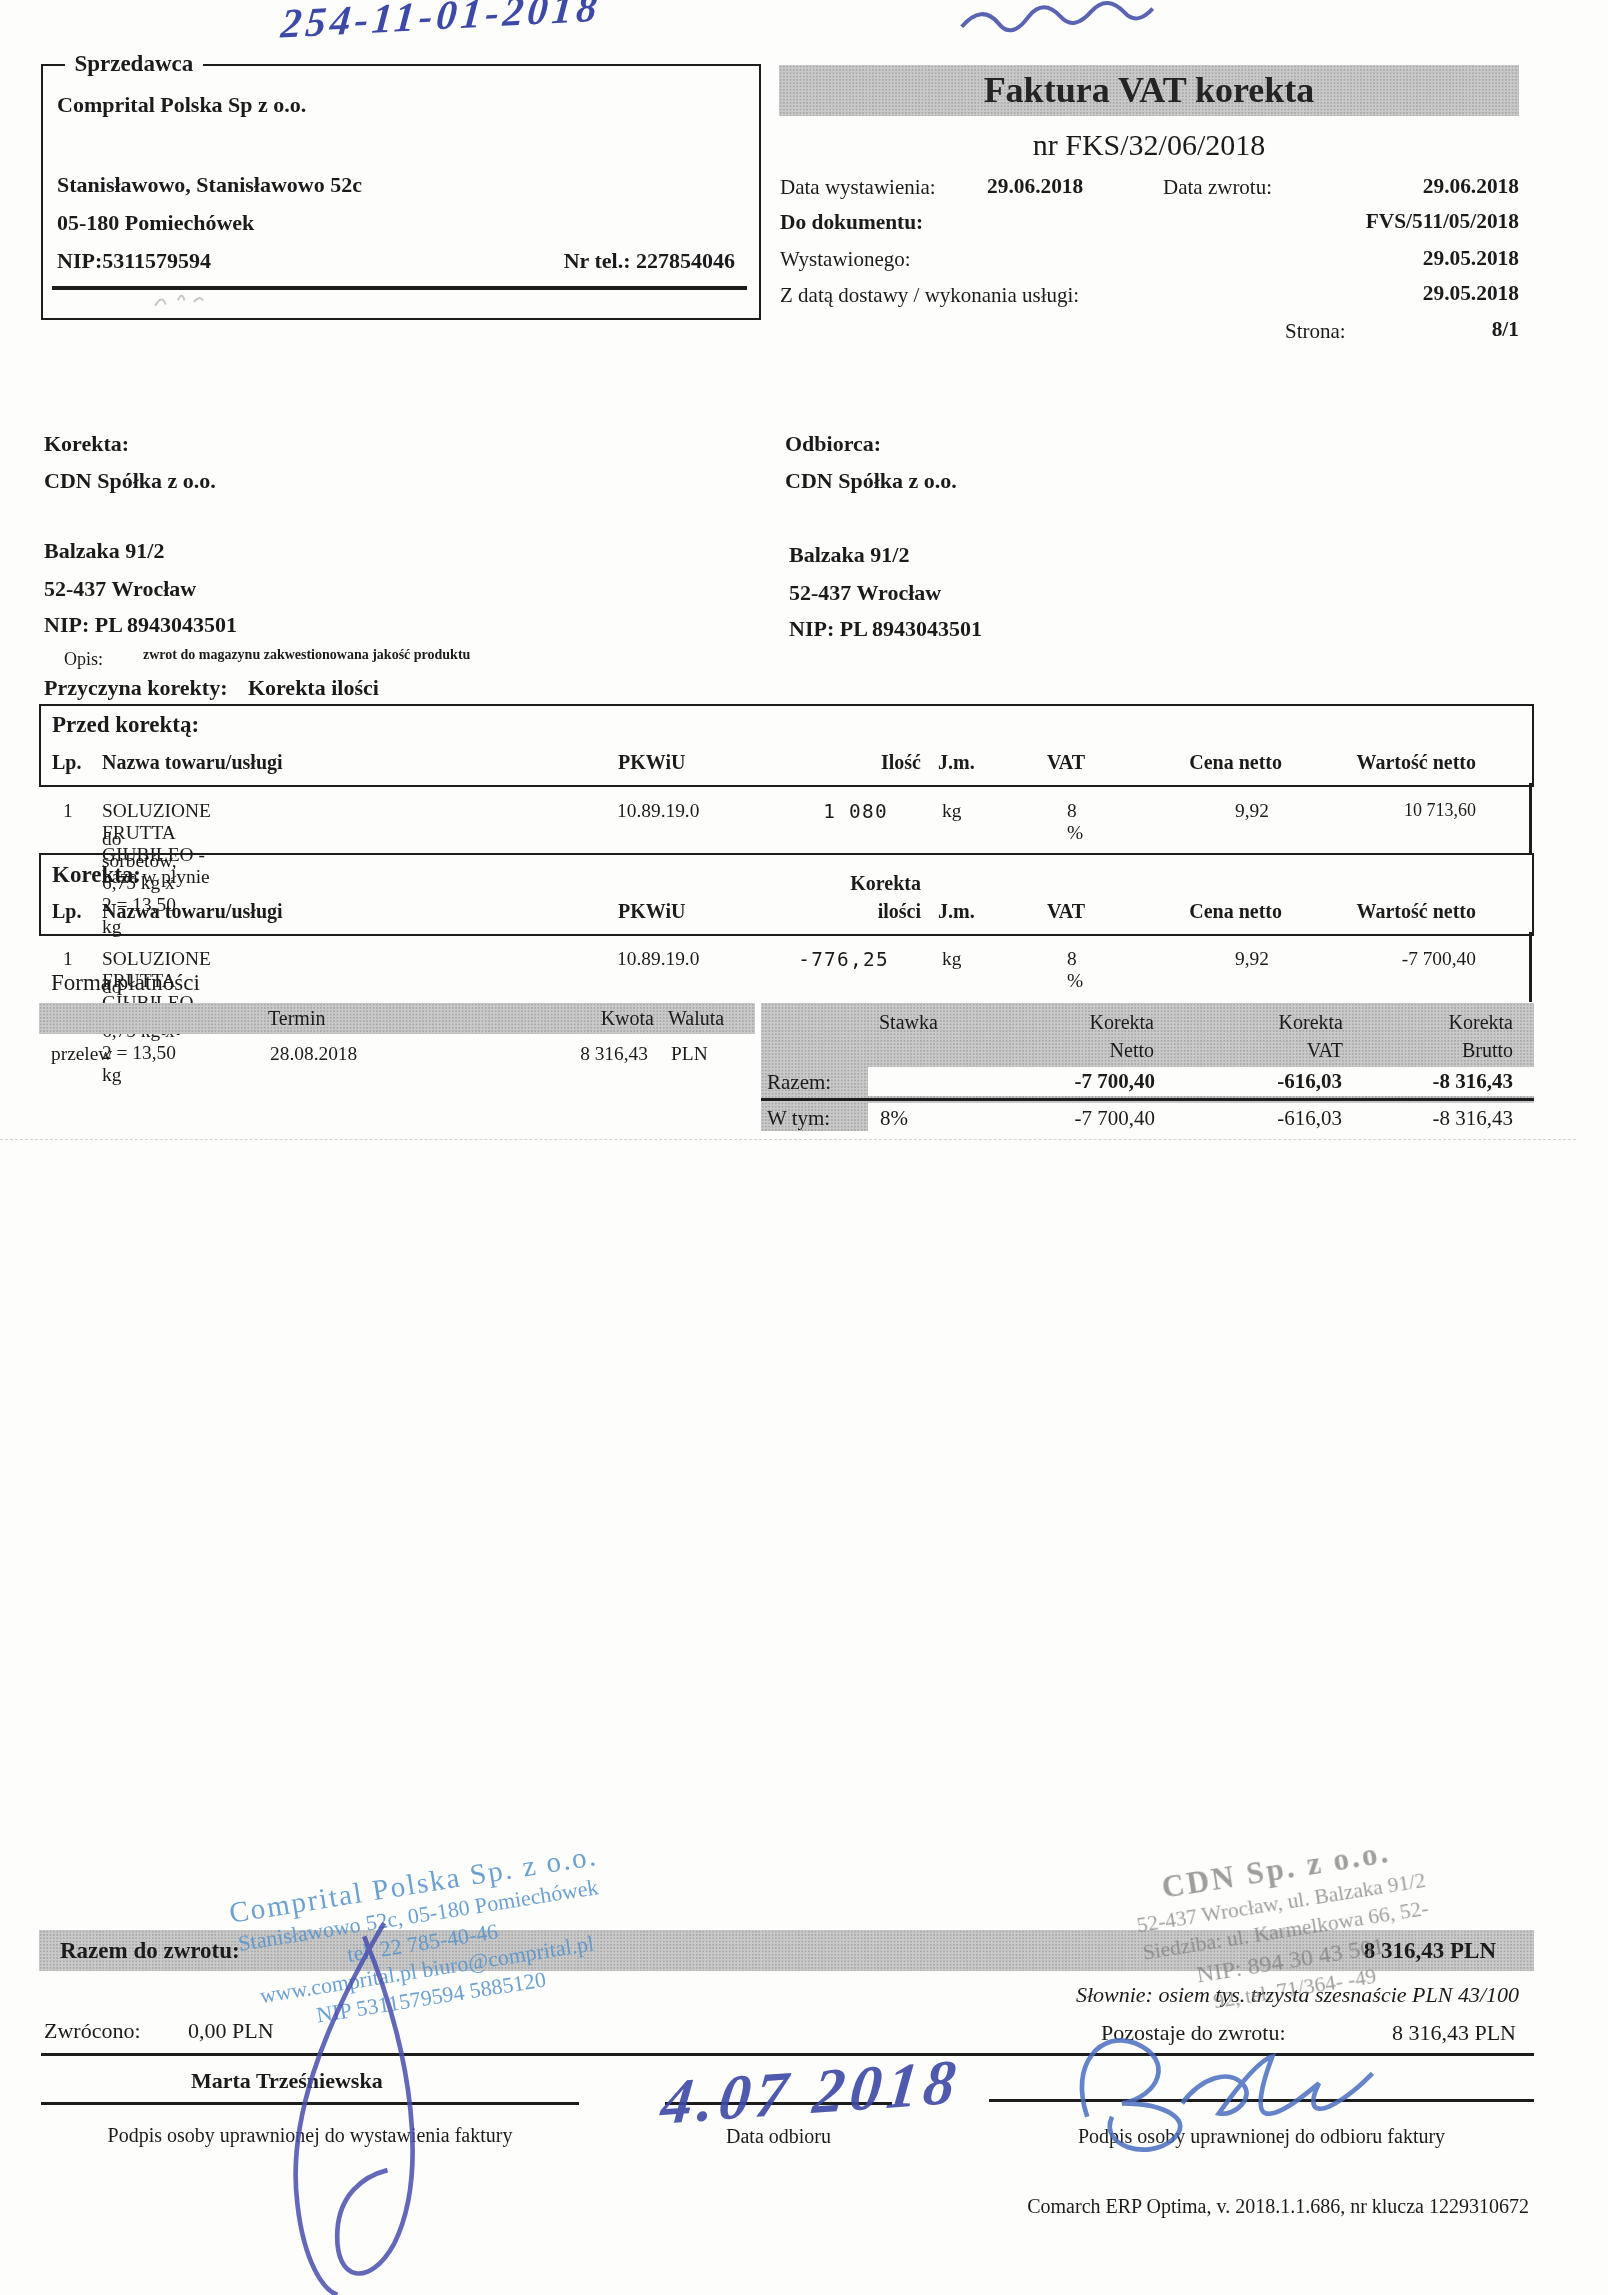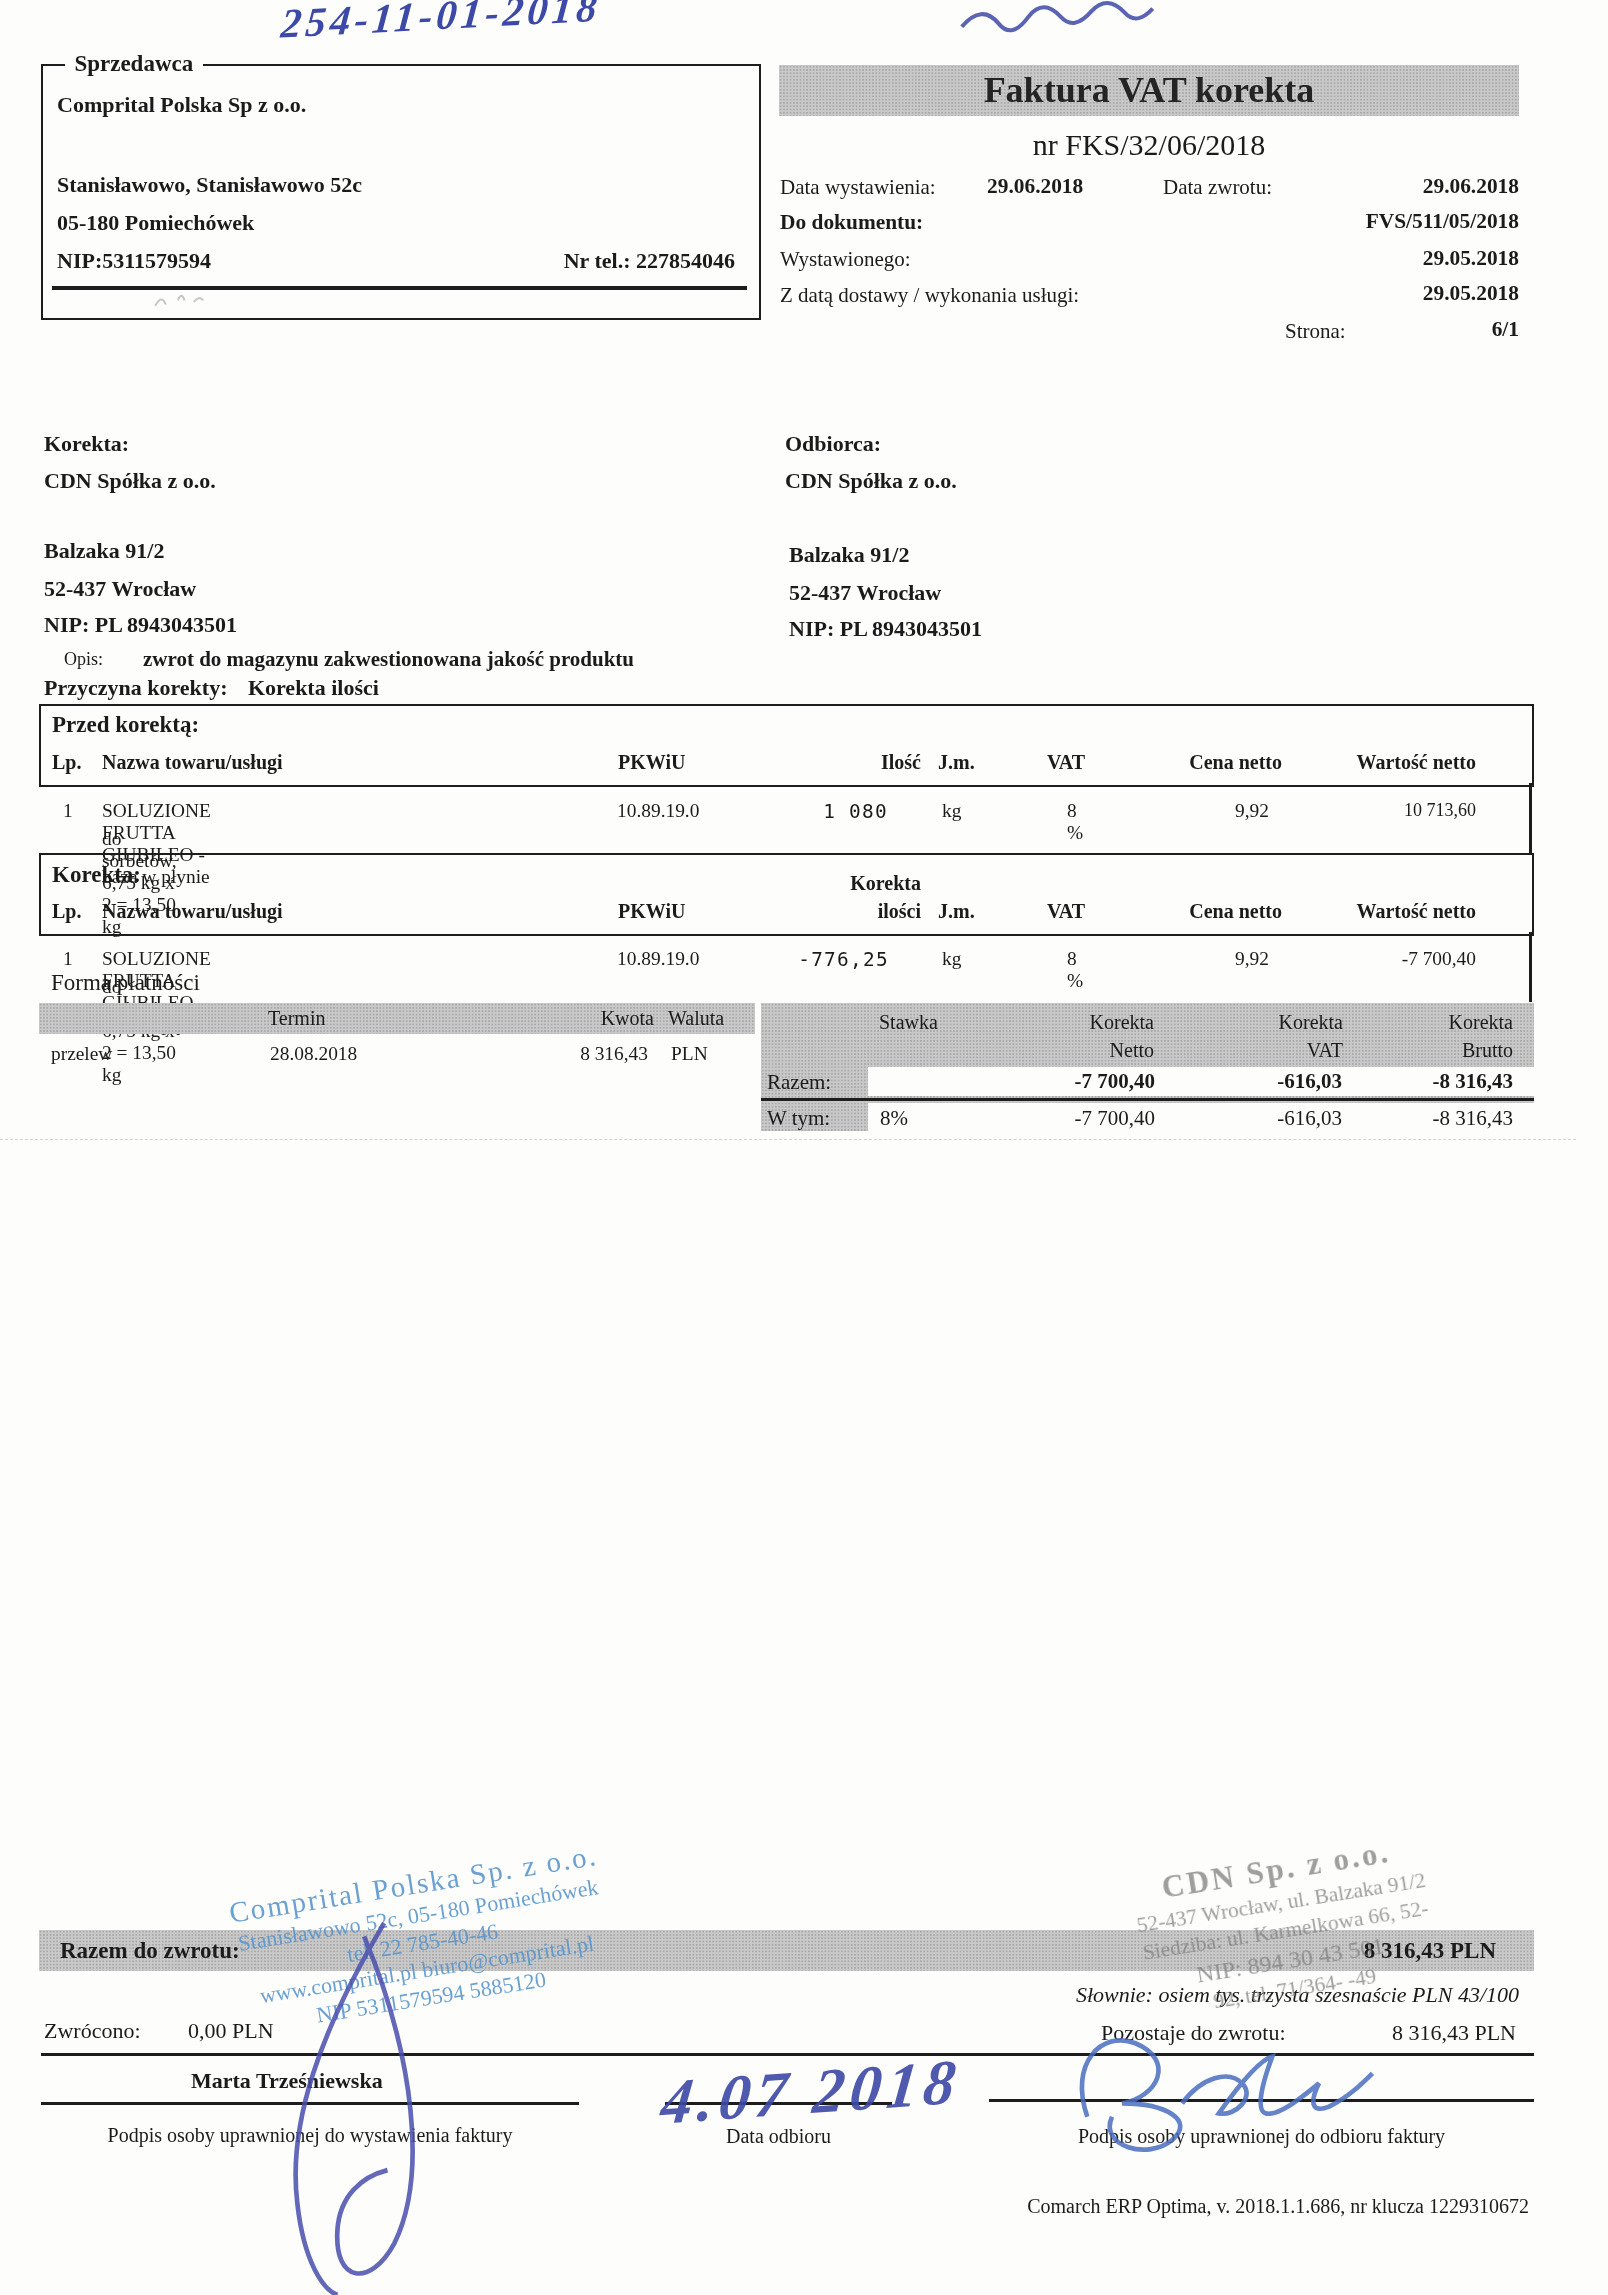--- a/index.html
+++ b/index.html
@@ -56,38 +56,38 @@
   <div class="abs b" style="left:780px;top:210px;font-size:21.4px;">Do dokumentu:</div>
   <div class="abs b r" style="left:1269px;top:209px;width:250px;font-size:21.4px;">FVS/511/05/2018</div>
 
   <div class="abs" style="left:780px;top:247px;font-size:21px;">Wystawionego:</div>
   <div class="abs b r" style="left:1336px;top:246px;width:183px;font-size:21.4px;">29.05.2018</div>
 
   <div class="abs" style="left:780px;top:283px;font-size:21px;">Z datą dostawy / wykonania usługi:</div>
   <div class="abs b r" style="left:1336px;top:281px;width:183px;font-size:21.4px;">29.05.2018</div>
 
   <div class="abs" style="left:1285px;top:319px;font-size:21px;">Strona:</div>
-  <div class="abs b r" style="left:1419px;top:317px;width:100px;font-size:21.4px;">6/1</div>
+  <div class="abs b r" style="left:1419px;top:317px;width:100px;font-size:21.4px;">8/1</div>
 
 
   <div class="abs b" style="left:44px;top:431px;font-size:22px;">Korekta:</div>
   <div class="abs b" style="left:44px;top:468px;font-size:22px;">CDN Spółka z o.o.</div>
   <div class="abs b" style="left:785px;top:431px;font-size:22px;">Odbiorca:</div>
   <div class="abs b" style="left:785px;top:468px;font-size:22px;">CDN Spółka z o.o.</div>
 
   <div class="abs b" style="left:44px;top:538px;font-size:22px;">Balzaka 91/2</div>
   <div class="abs b" style="left:44px;top:576px;font-size:22px;">52-437 Wrocław</div>
   <div class="abs b" style="left:44px;top:612px;font-size:22px;">NIP: PL 8943043501</div>
 
   <div class="abs b" style="left:789px;top:542px;font-size:22px;">Balzaka 91/2</div>
   <div class="abs b" style="left:789px;top:580px;font-size:22px;">52-437 Wrocław</div>
   <div class="abs b" style="left:789px;top:616px;font-size:22px;">NIP: PL 8943043501</div>
 
   <div class="abs" style="left:64px;top:649px;font-size:18px;">Opis:</div>
-  <div class="abs b" style="left:143px;top:647px;font-size:21px;">zwrot do magazynu zakwestionowana jakość produktu</div>
+  <div class="abs b" style="left:143px;top:647px;font-size:14px;">zwrot do magazynu zakwestionowana jakość produktu</div>
   <div class="abs b" style="left:44px;top:675px;font-size:22px;">
     <span>Przyczyna korekty:</span>
     <span style="display:inline-block;width:9.4px;"></span>
     <span>Korekta ilości</span>
   </div>
 
   <div class="abs box" style="left:39px;top:704px;width:1491px;height:79px;"></div>
   <div class="abs rule" style="left:1529px;top:783px;width:2.7px;height:72px;"></div>
   <div class="abs b" style="left:52px;top:712px;font-size:23px;">Przed korektą:</div>
   <div class="abs b" style="left:52px;top:751px;font-size:20px;">Lp.</div>

